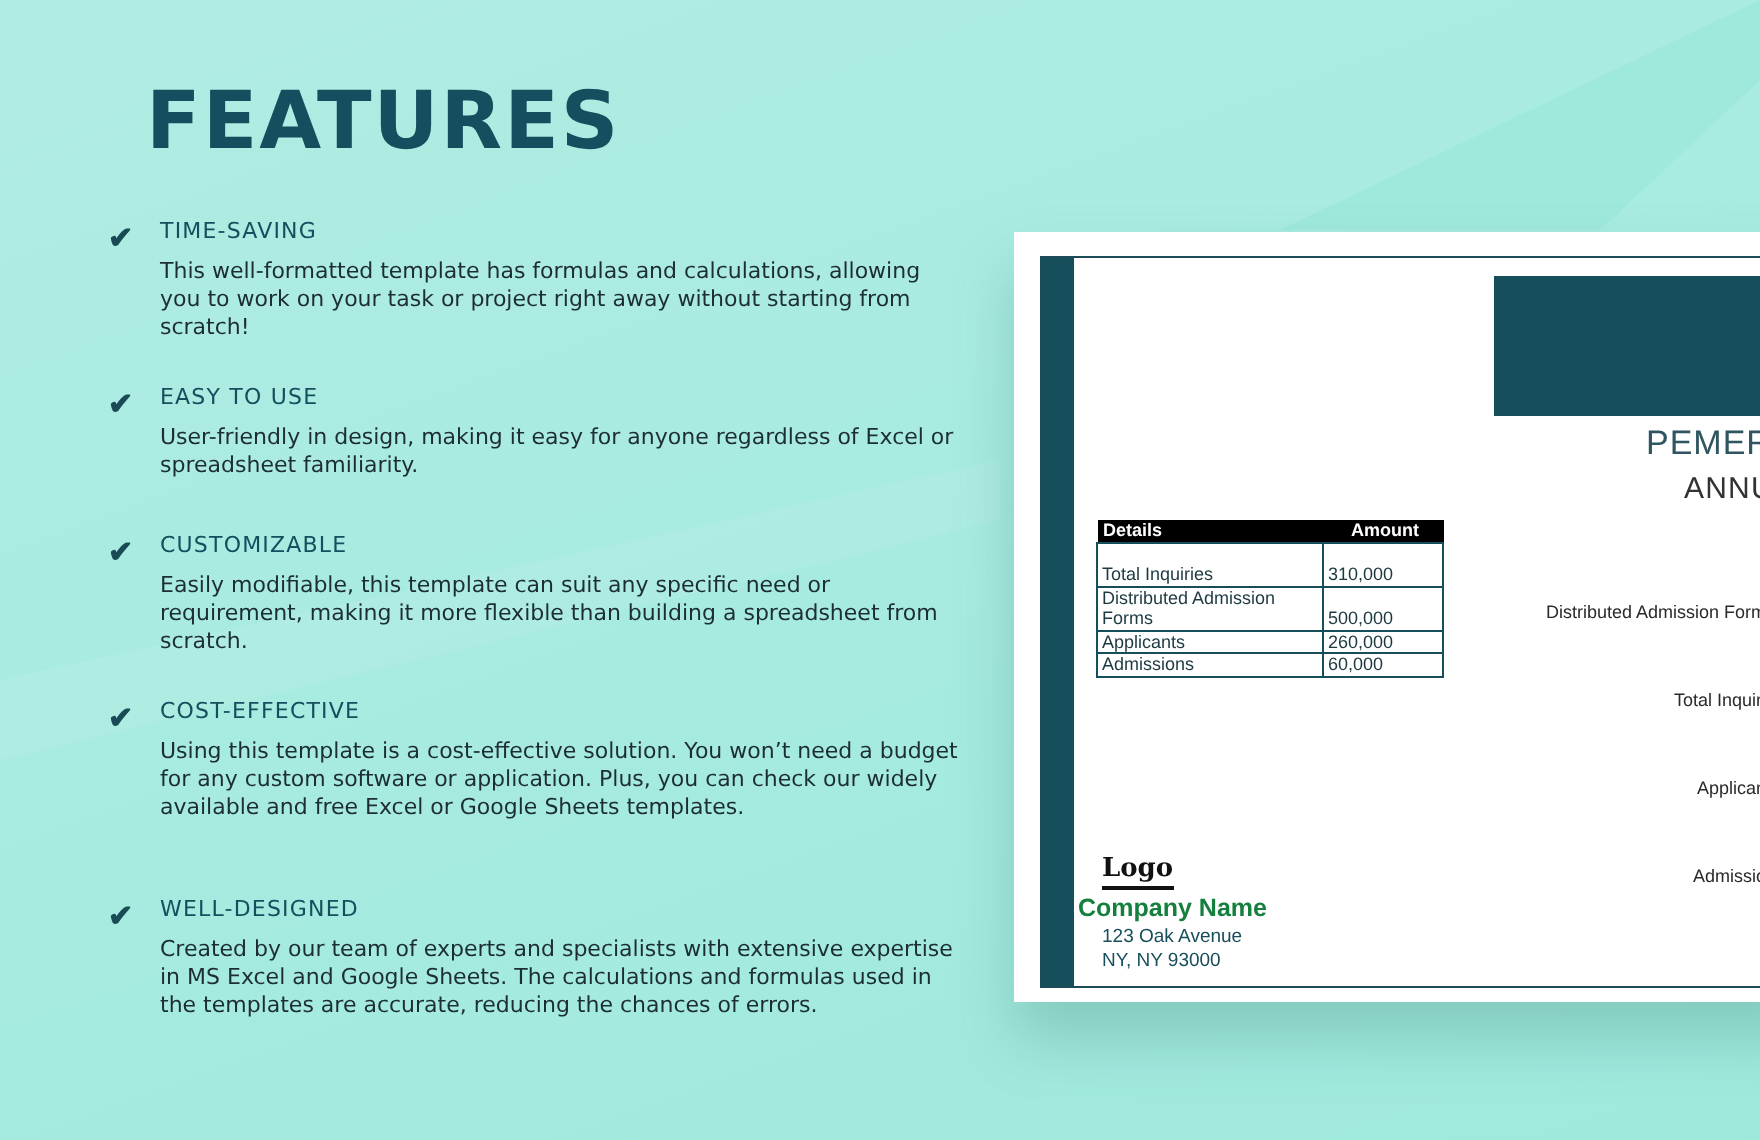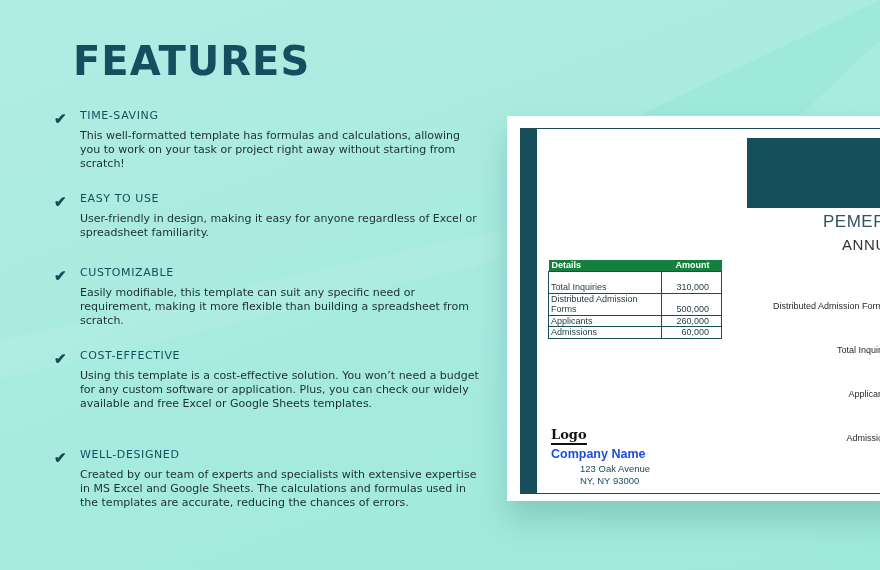--- a/index.html
+++ b/index.html
@@ -72,45 +72,45 @@
     }
     .sheet-subtitle {
       position: absolute; left: 321px; top: 107px;
       font-size: 15px; letter-spacing: 0.6px; color: #333; white-space: nowrap;
     }
     table.details {
       position: absolute; left: 27px; top: 131px;
       border-collapse: collapse; font-size: 9px; color: #1d3a40;
     }
     table.details th {
-      background: #15803d; color: #fff; font-weight: bold; text-align: left;
+      background: #000000; color: #fff; font-weight: bold; text-align: left;
       padding: 0 3px; height: 11px; font-size: 9px;
     }
     table.details th.amt { text-align: right; padding-right: 12px; }
     table.details td {
       border: 1px solid #174e5c; padding: 0 2px; line-height: 10.5px; vertical-align: bottom;
     }
     table.details td.label { width: 113px; }
-    table.details td.value { width: 60px; text-align: right; padding-right: 12px; }
+    table.details td.value { width: 60px; text-align: left; padding-right: 12px; }
     .chart-label {
       position: absolute; right: -2px; font-size: 9px; color: #2a2a2a; white-space: nowrap;
       font-family: "Liberation Sans", sans-serif;
     }
     .clip { position: absolute; left: 0; top: 0; width: 360px; height: 100%; overflow: hidden; }
     .logo {
       position: absolute; left: 30px; top: 299px;
       font-family: "DejaVu Serif", serif; font-weight: bold; font-size: 13px; color: #111;
       border-bottom: 2.5px solid #111; line-height: 14px; padding-bottom: 1px;
     }
     .company-name {
-      position: absolute; left: 30px; top: 318px;
-      font-weight: bold; font-size: 12.5px; color: #1d4ed8;
+      position: absolute; left: 18px; top: 318px;
+      font-weight: bold; font-size: 12.5px; color: #15803d;
     }
     .addr {
-      position: absolute; left: 30px; font-size: 9.5px; color: #174e5c; margin-left: 29px;
+      position: absolute; left: 30px; font-size: 9.5px; color: #174e5c;
     }
   </style>
 </head>
 <body>
 
 <div class="bg-shape bg-a"></div>
 <div class="bg-shape bg-b"></div>
 <div class="bg-shape bg-c"></div>
 
 <h1 class="title">FEATURES</h1>

